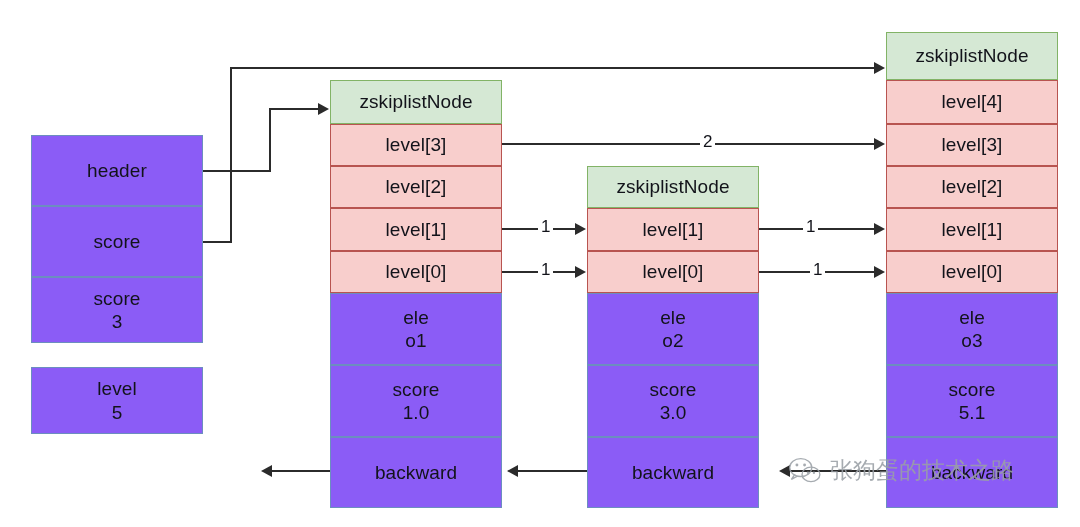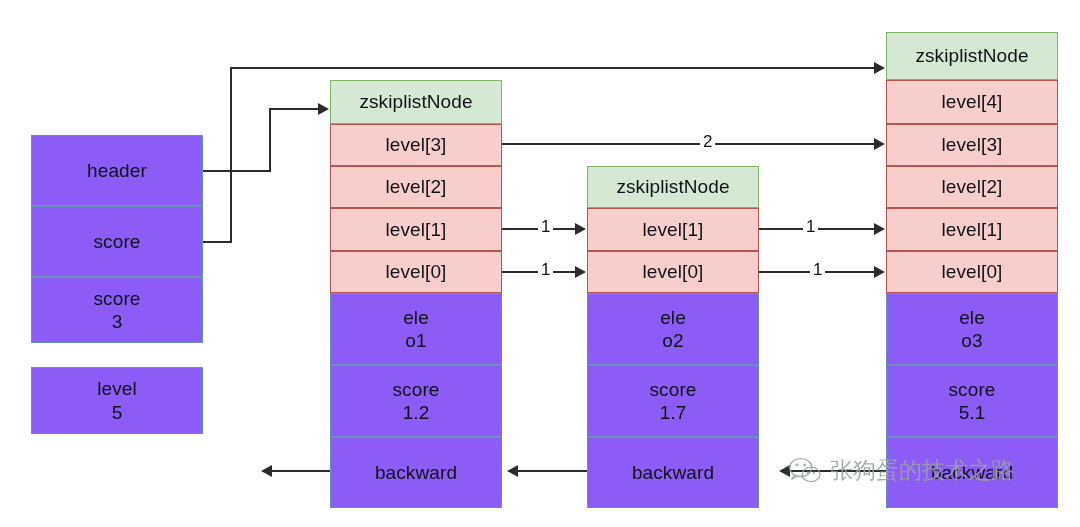--- a/index.html
+++ b/index.html
@@ -125,42 +125,42 @@
   </div>
   <div class="cell c-pink" style="left:330px; top:251px; width:172px; height:42px;">
     <span>level[0]</span>
   </div>
   <div class="cell c-blue" style="left:330px; top:293px; width:172px; height:72px;">
     <span>ele</span>
     <span class="sub">o1</span>
   </div>
   <div class="cell c-blue" style="left:330px; top:365px; width:172px; height:72px;">
     <span>score</span>
-    <span class="sub">1.2</span>
+    <span class="sub">1.0</span>
   </div>
   <div class="cell c-blue" style="left:330px; top:437px; width:172px; height:71px;">
     <span>backward</span>
   </div>
 
   <div class="cell c-green" style="left:587px; top:166px; width:172px; height:42px;">
     <span>zskiplistNode</span>
   </div>
   <div class="cell c-pink" style="left:587px; top:208px; width:172px; height:43px;">
     <span>level[1]</span>
   </div>
   <div class="cell c-pink" style="left:587px; top:251px; width:172px; height:42px;">
     <span>level[0]</span>
   </div>
   <div class="cell c-blue" style="left:587px; top:293px; width:172px; height:72px;">
     <span>ele</span>
     <span class="sub">o2</span>
   </div>
   <div class="cell c-blue" style="left:587px; top:365px; width:172px; height:72px;">
     <span>score</span>
-    <span class="sub">1.7</span>
+    <span class="sub">3.0</span>
   </div>
   <div class="cell c-blue" style="left:587px; top:437px; width:172px; height:71px;">
     <span>backward</span>
   </div>
 
   <div class="cell c-green" style="left:886px; top:32px; width:172px; height:48px;">
     <span>zskiplistNode</span>
   </div>
   <div class="cell c-pink" style="left:886px; top:80px; width:172px; height:44px;">
     <span>level[4]</span>

